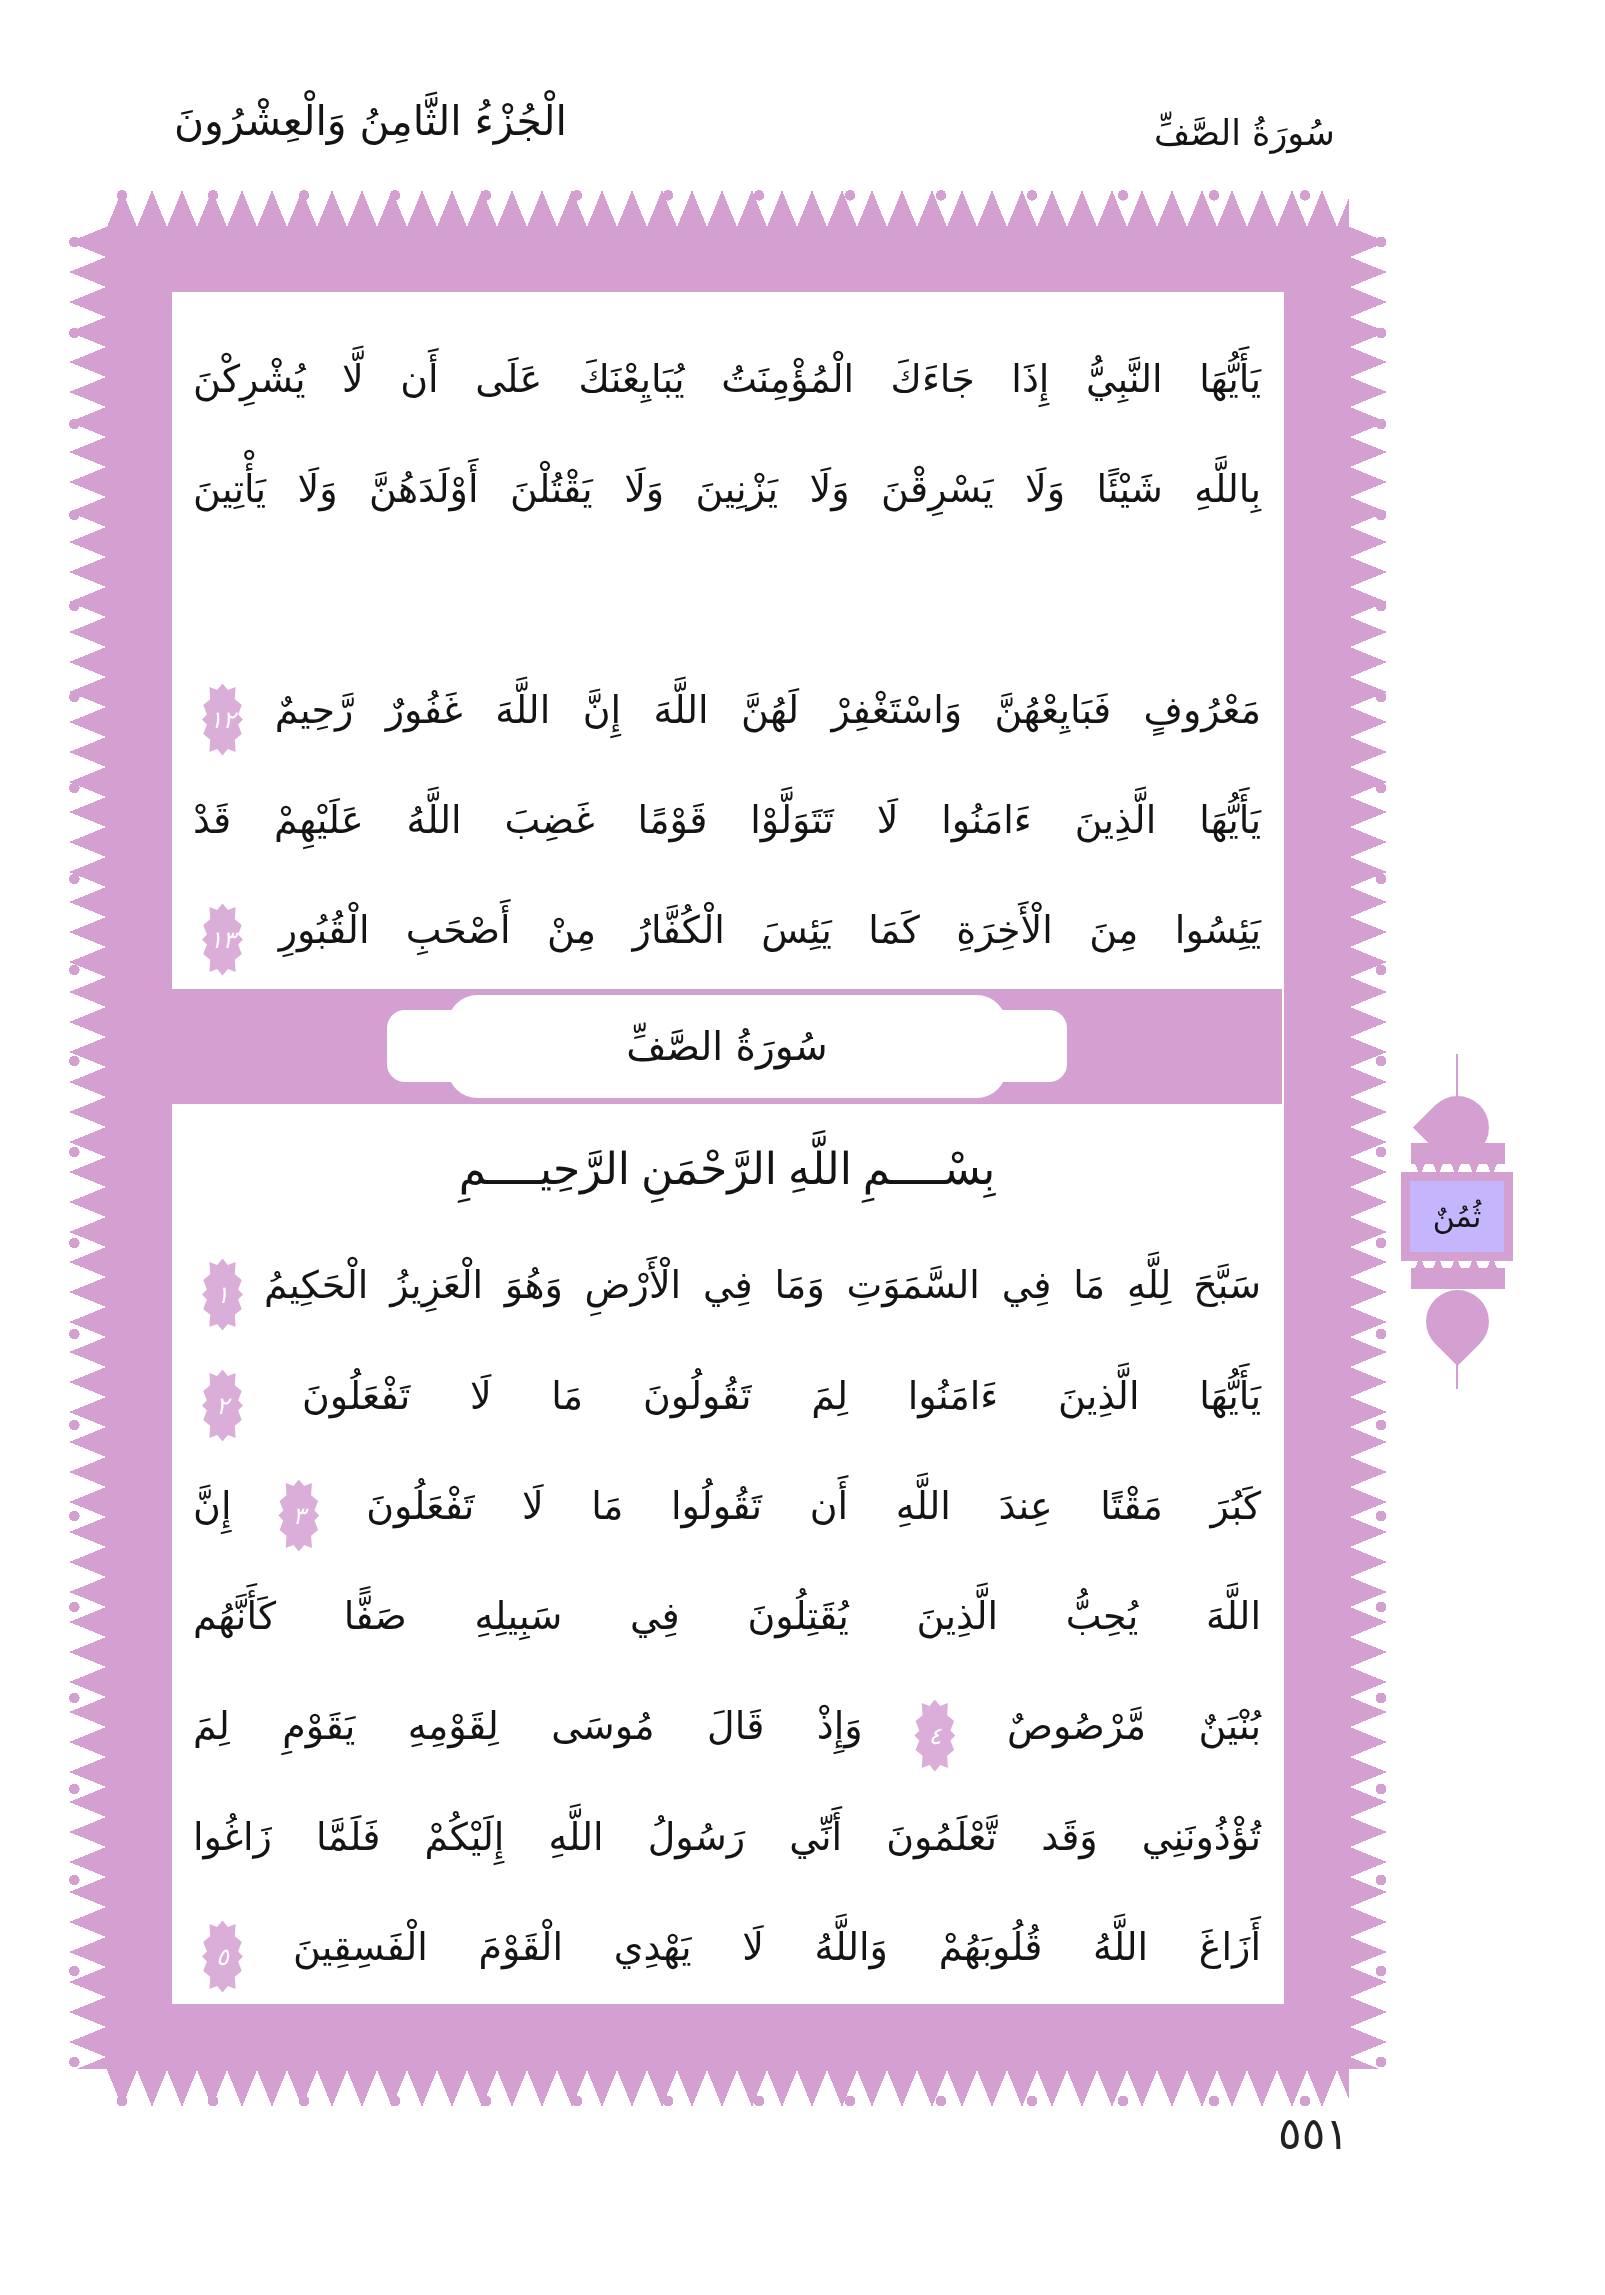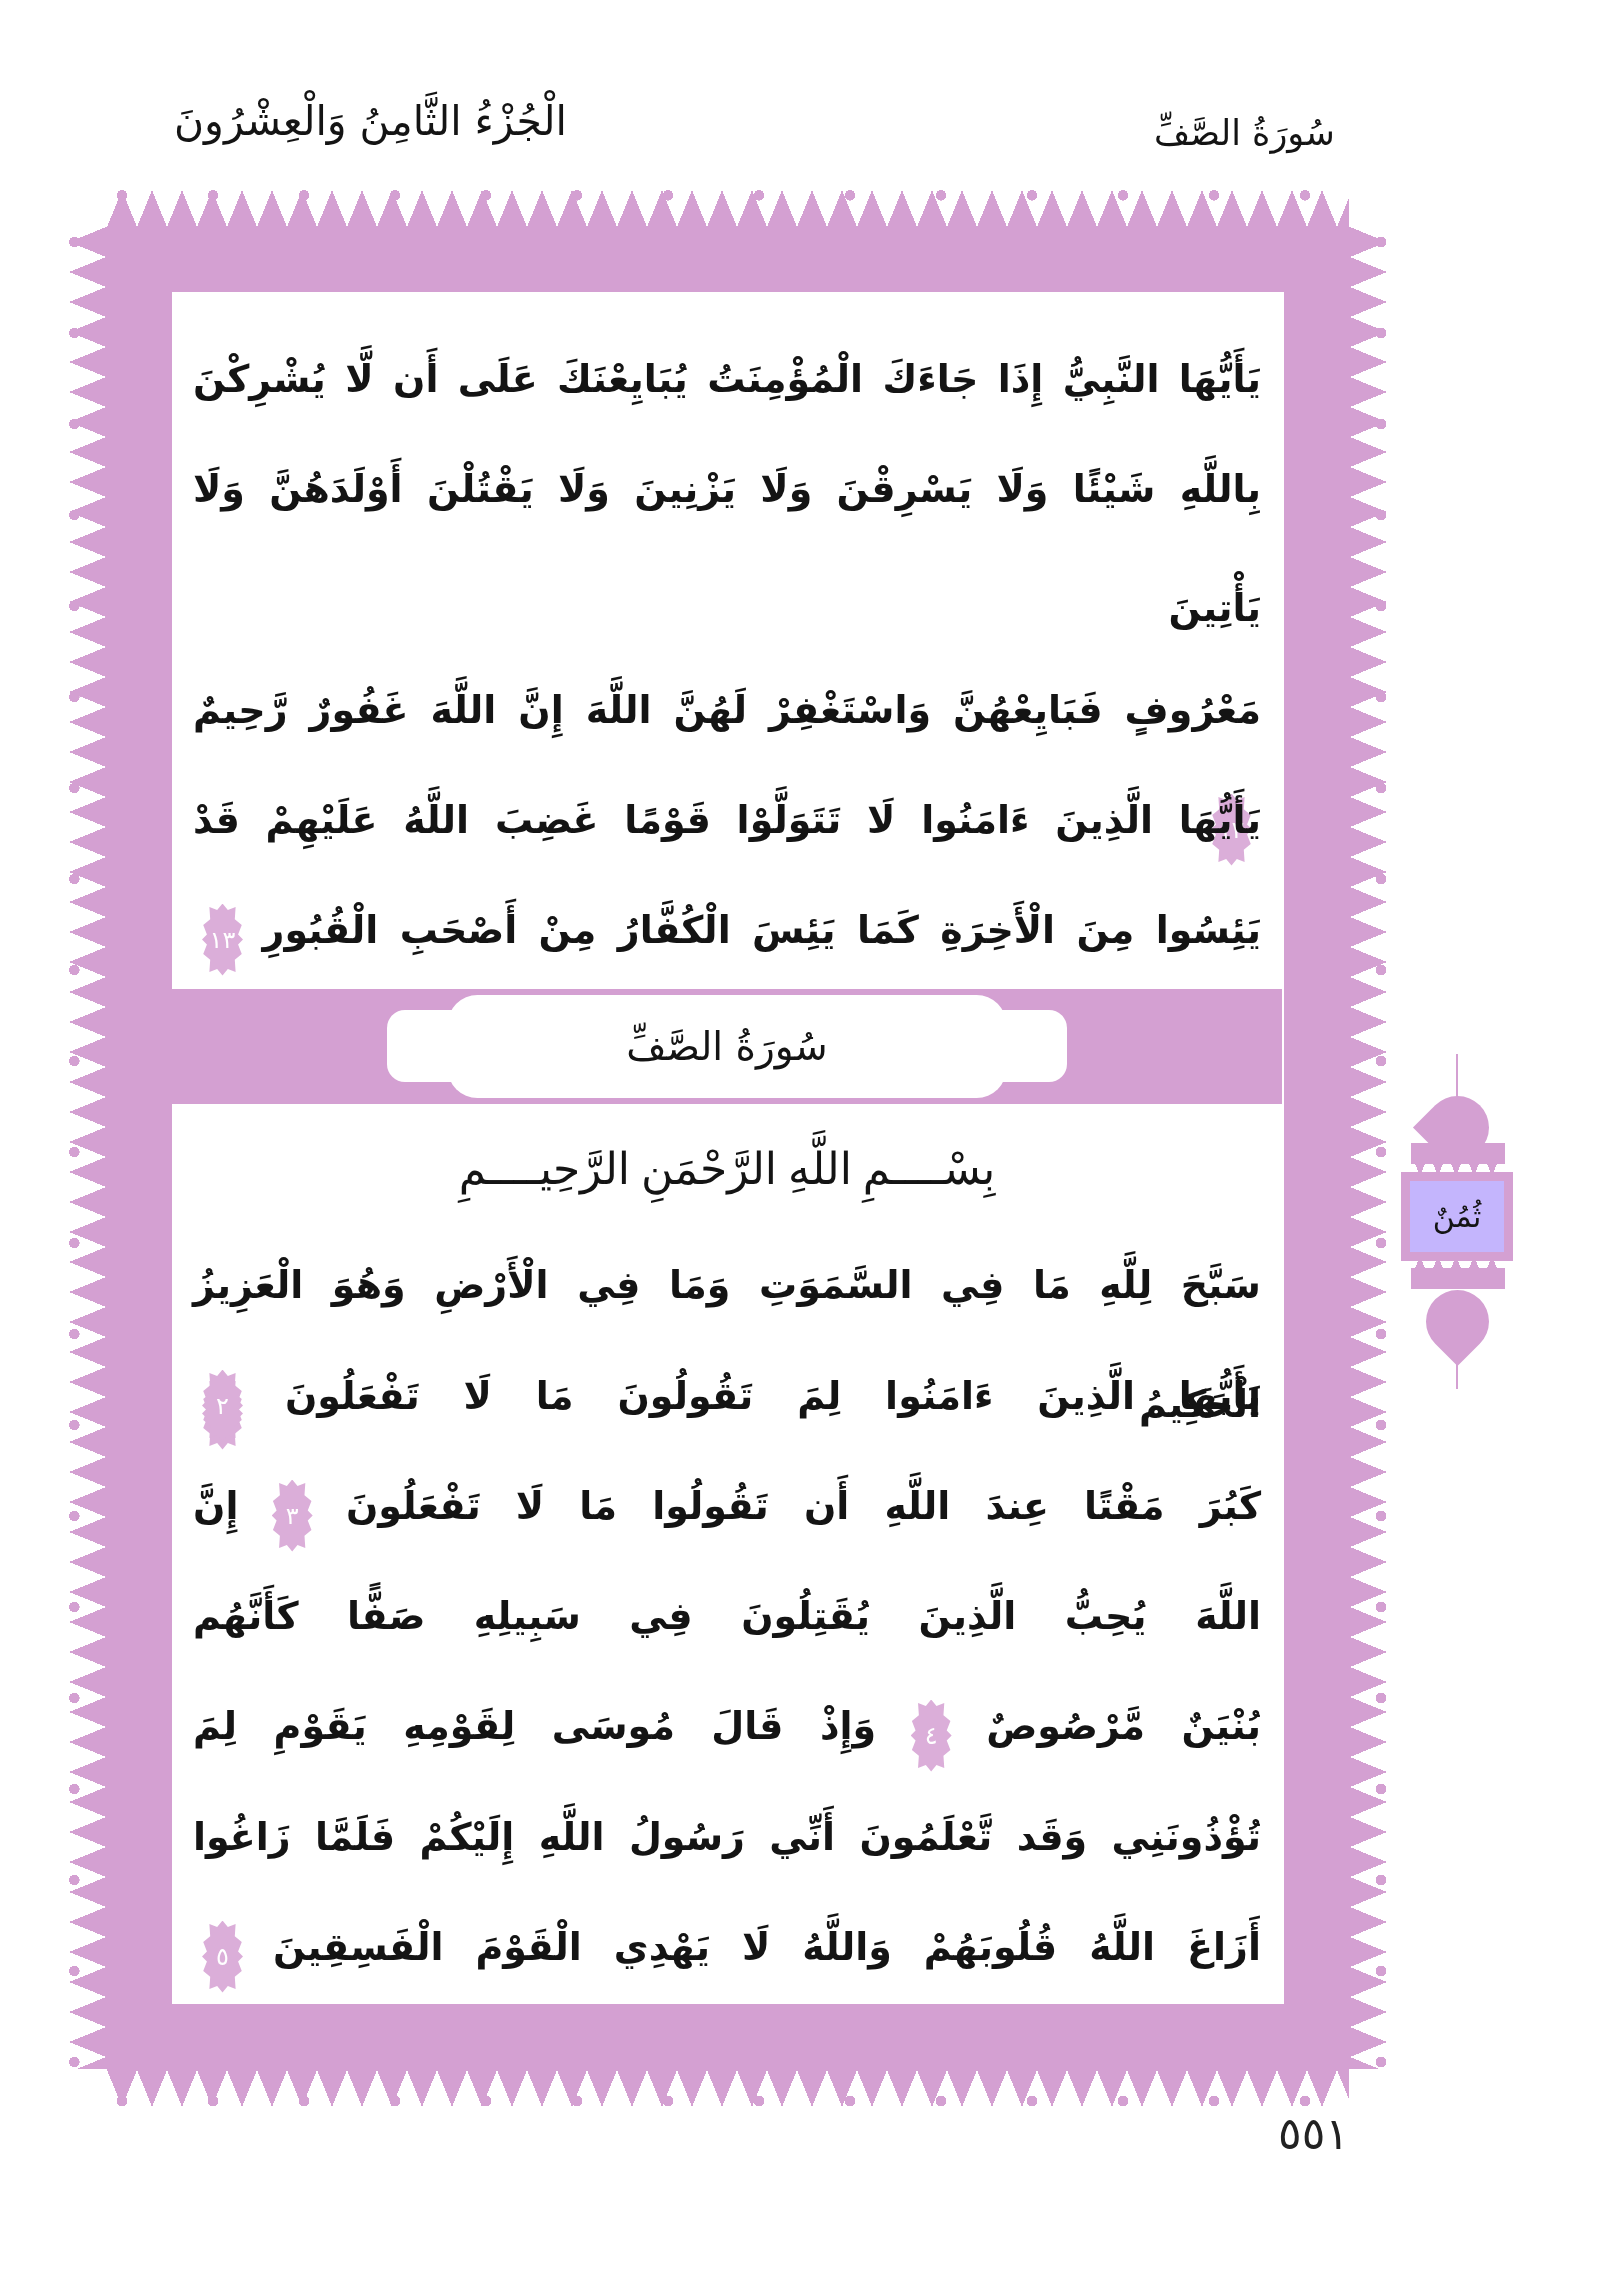--- a/index.html
+++ b/index.html
@@ -57,31 +57,32 @@
   }
   
   .text-area{
     position:absolute;left:172px;top:291px;width:1110px;height:1713px;
   }
   .row{
     position:absolute;left:21px;right:21px;height:110px;
     direction:rtl;text-align:justify;text-align-last:justify;
     line-height:110px;white-space:normal;color:var(--ink);
   }
-  .ayah{font-size:38px;word-spacing:1.5px;font-weight:bold;}
+  .ayah{font-size:38px;word-spacing:1.5px;}
   .r1{top:33px}.r2{top:143px}.r3{top:254px}.r4{top:364px}.r5{top:474px}.r6{top:584px}
   .r7{top:939px}.r8{top:1050px}.r9{top:1160px}.r10{top:1270px}
   .r11{top:1380px}.r12{top:1491px}.r13{top:1601px}
   .rosette{
     display:inline-flex;align-items:center;justify-content:center;
     width:41px;height:72px;margin:0 9px;vertical-align:middle;
     background:var(--pink-light);color:#fff;font-size:24px;line-height:normal;
     clip-path:polygon(50% 0,63% 9%,82% 5%,80% 22%,97% 30%,88% 43%,100% 50%,
       88% 57%,97% 70%,80% 78%,82% 95%,63% 91%,50% 100%,37% 91%,18% 95%,
       20% 78%,3% 70%,12% 57%,0 50%,12% 43%,3% 30%,20% 22%,18% 5%,37% 9%);
+    font-style:italic;
   }
   
   .surah-banner{
     position:absolute;left:0;top:698px;width:100%;height:115px;
     background:var(--pink);
   }
   .cartouche-wide{
     position:absolute;left:50%;top:21px;transform:translateX(-50%);
     width:680px;height:72px;background:#fff;border-radius:18px;
   }

